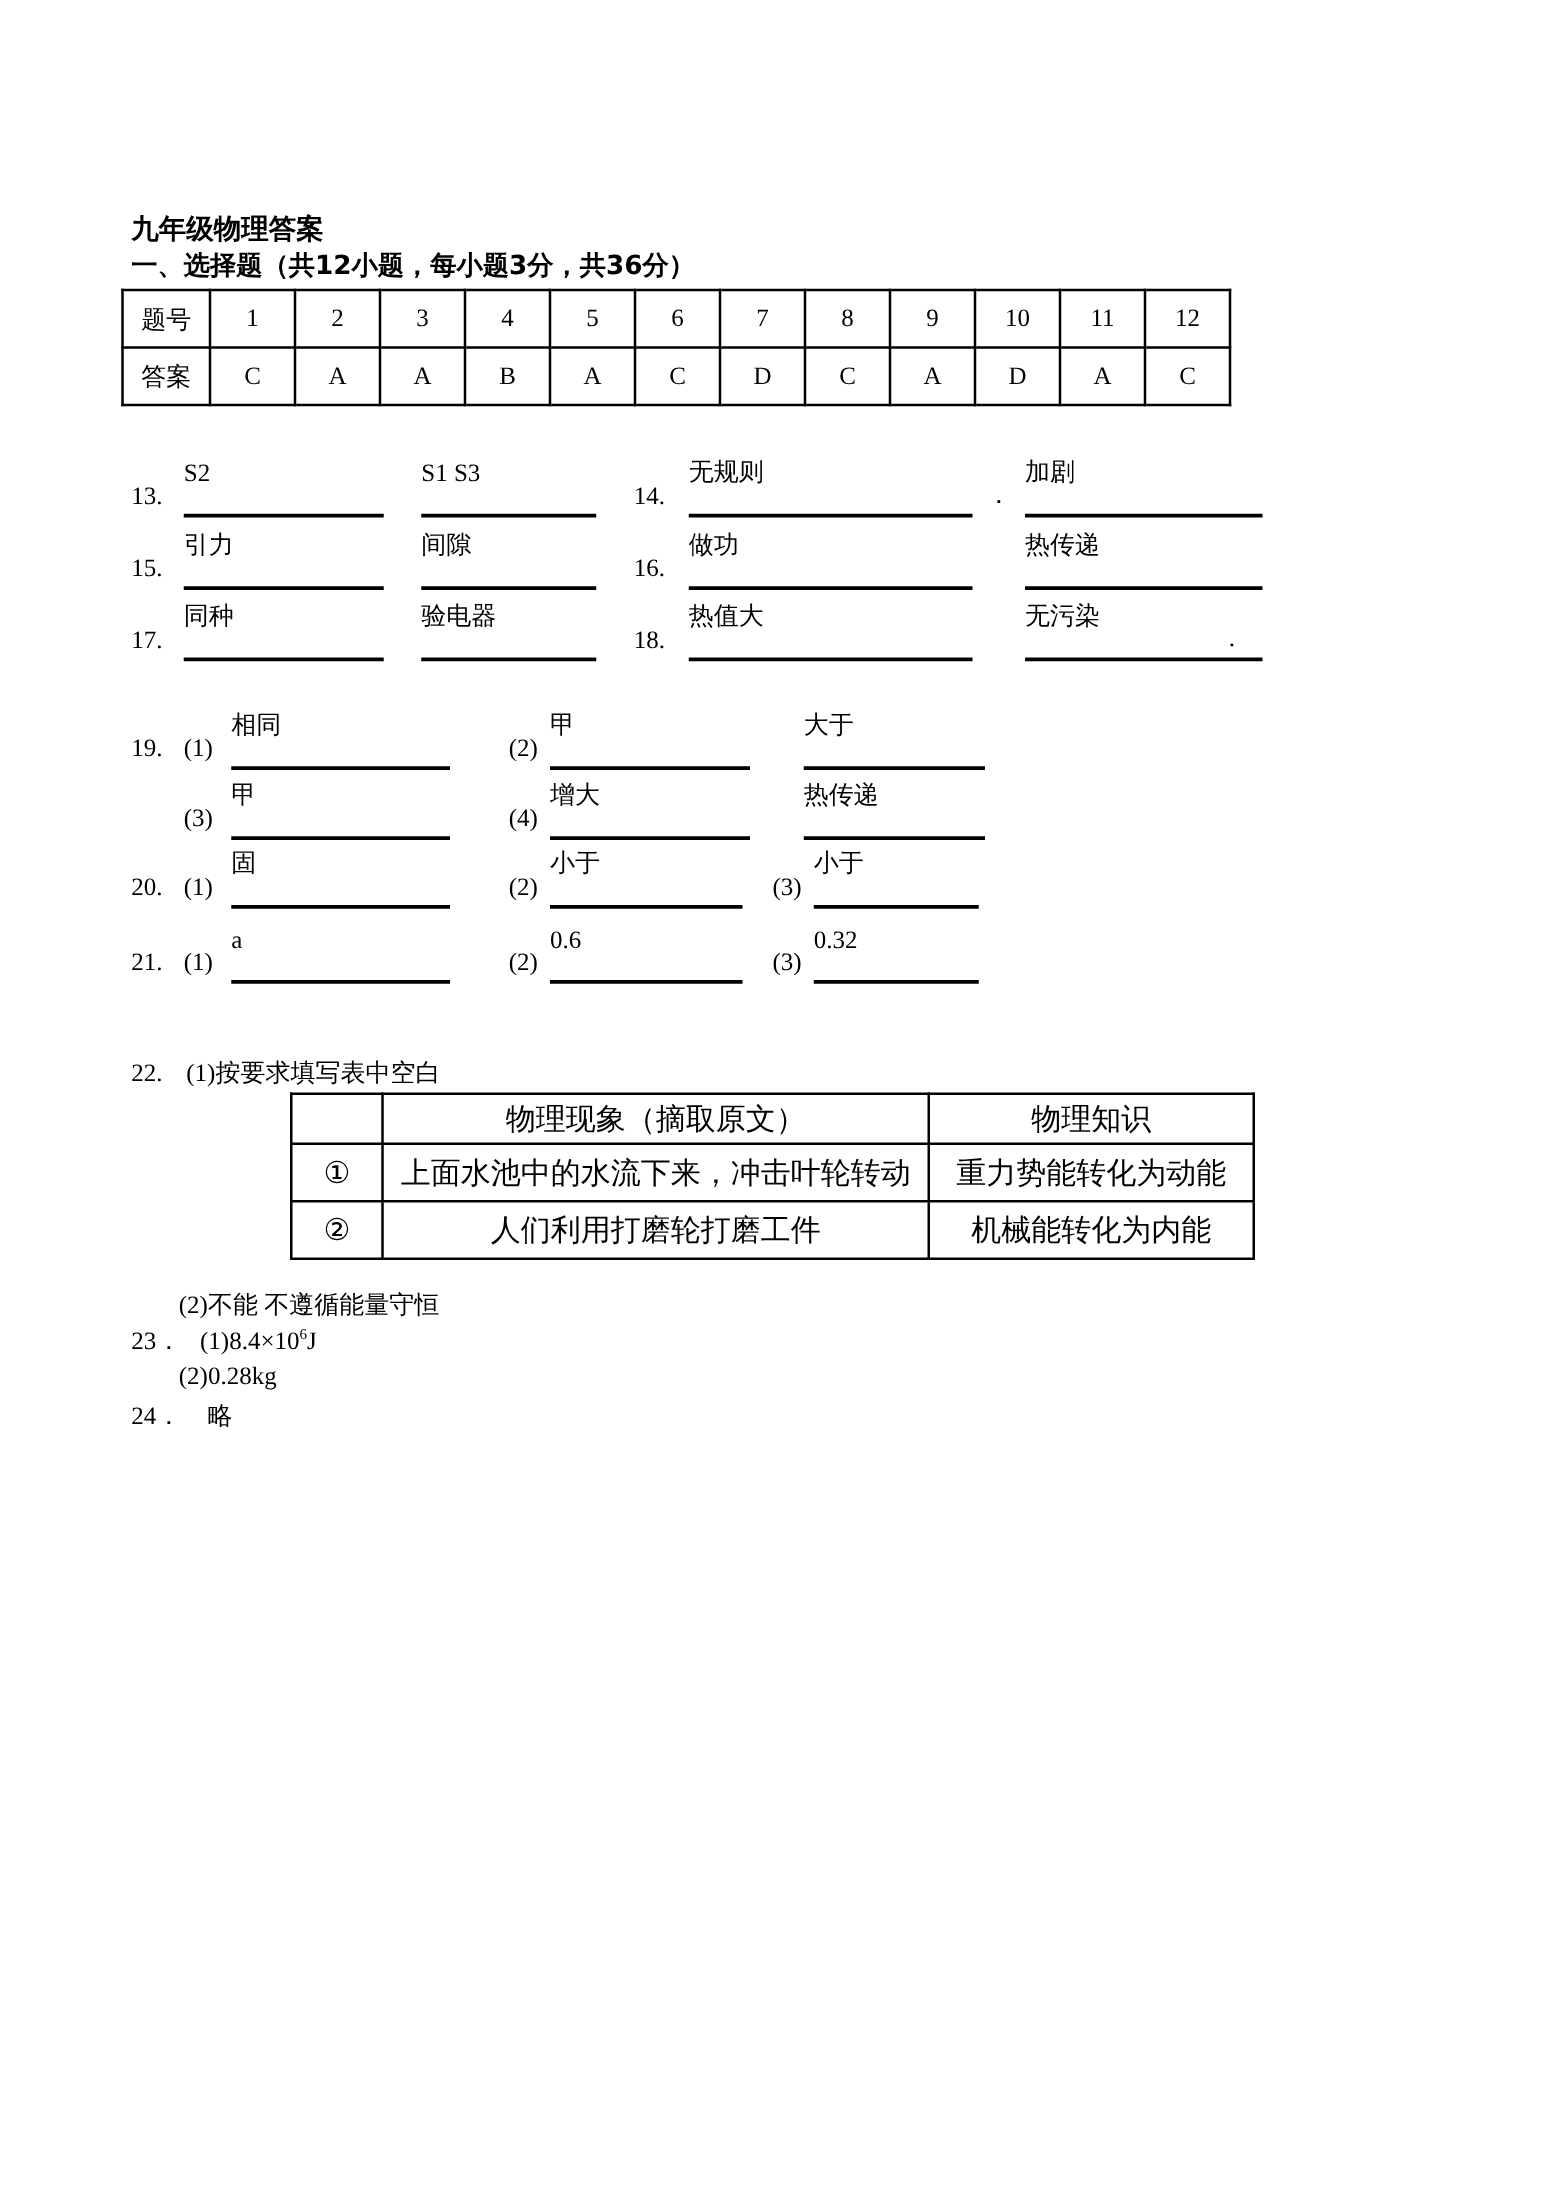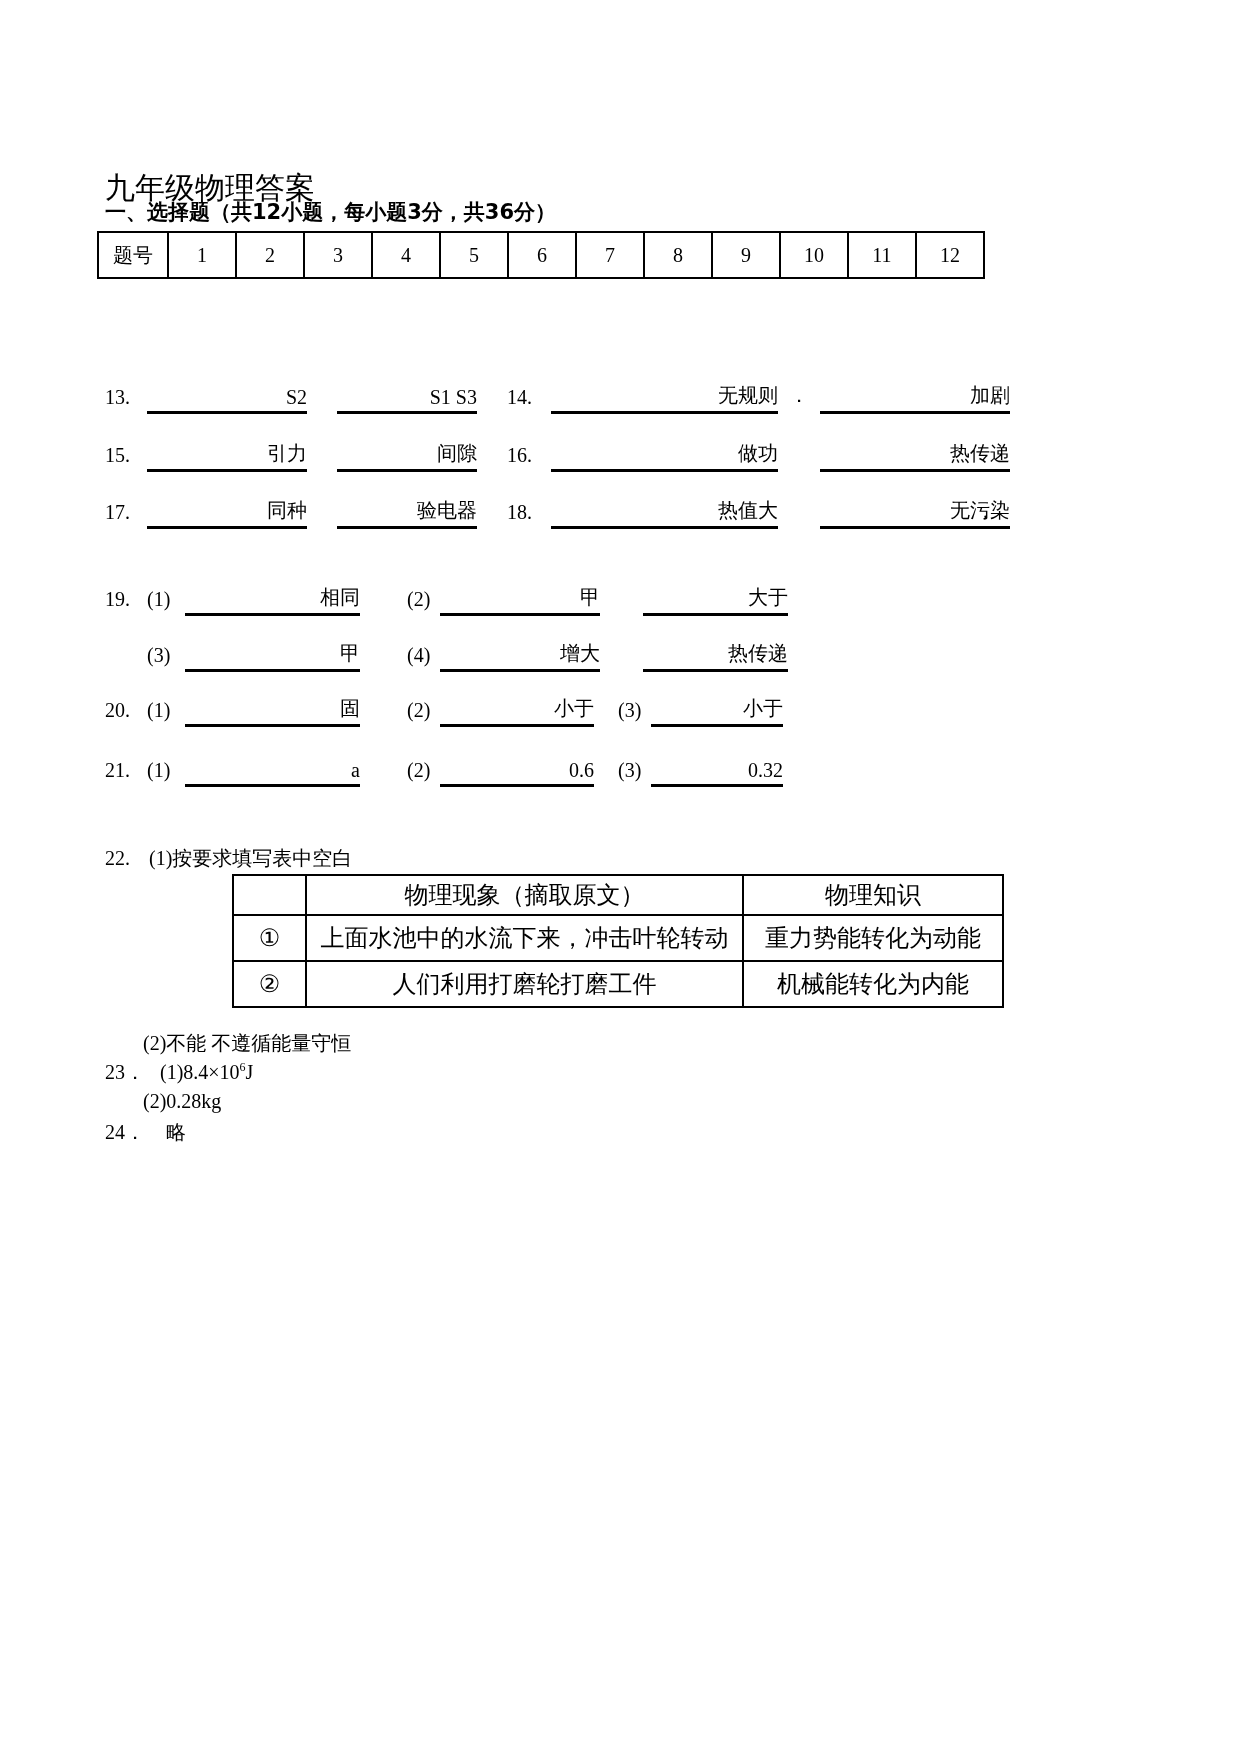--- a/index.html
+++ b/index.html
@@ -5,42 +5,42 @@
   * { margin:0; padding:0; box-sizing:border-box; }
   html,body { background:#fff; }
   .page {
     position:relative; width:1240px; height:1754px; background:#ffffff;
     font-family:"Liberation Serif","DejaVu Serif",serif; color:#000;
     overflow:hidden;
   }
   .abs { position:absolute; }
   .title {
     font-family:"DejaVu Sans","Liberation Sans",sans-serif;
-    font-weight:normal; font-size:30px;
+    font-weight:bold; font-size:22px;
   }
   .heading {
     font-family:"DejaVu Sans","Liberation Sans",sans-serif;
     font-weight:bold; font-size:21px;
   }
   .line { font-size:20px; }
 
   
   table.choice { border-collapse:collapse; table-layout:fixed; }
   table.choice td {
     border:2px solid #000; text-align:center; vertical-align:middle;
     font-size:20px; height:46px; overflow:hidden;
   }
 
   
   .fill-row { display:flex; align-items:flex-end; height:36px; font-size:20px; }
   .fill-row .qnum { padding-bottom:5px; }
   .fill-row .plabel { padding-bottom:5px; }
   .fill-row .gap { padding-bottom:5px; text-align:center; }
   .blank {
-    border-bottom:3px solid #000; text-align:right; padding-bottom:2px;
+    border-bottom:3px solid #000; text-align:left; padding-bottom:20px;
     position:relative; white-space:nowrap;
   }
   .blank .trail { position:absolute; right:22px; bottom:3px; }
 
   
   table.q22 { border-collapse:collapse; table-layout:fixed; }
   table.q22 td {
     border:2px solid #000; text-align:center; vertical-align:middle;
     font-size:24px; overflow:hidden;
   }
@@ -88,20 +88,35 @@
         <td>4</td>
         <td>5</td>
         <td>6</td>
         <td>7</td>
         <td>8</td>
         <td>9</td>
         <td>10</td>
         <td>11</td>
         <td>12</td>
       </tr>
+      <tr>
+        <td>答案</td>
+        <td>C</td>
+        <td>A</td>
+        <td>A</td>
+        <td>B</td>
+        <td>A</td>
+        <td>C</td>
+        <td>D</td>
+        <td>C</td>
+        <td>A</td>
+        <td>D</td>
+        <td>A</td>
+        <td>C</td>
+      </tr>
     </tbody>
   </table>
 
 
   <div class="abs fill-row" style="left:105px;top:378px">
     <span class="qnum" style="width:42px">13.</span>
     <span class="blank" style="width:160px">S2</span>
     <span class="gap" style="width:30px"></span>
     <span class="blank" style="width:140px">S1 S3</span>
     <span class="gap" style="width:30px"></span>

